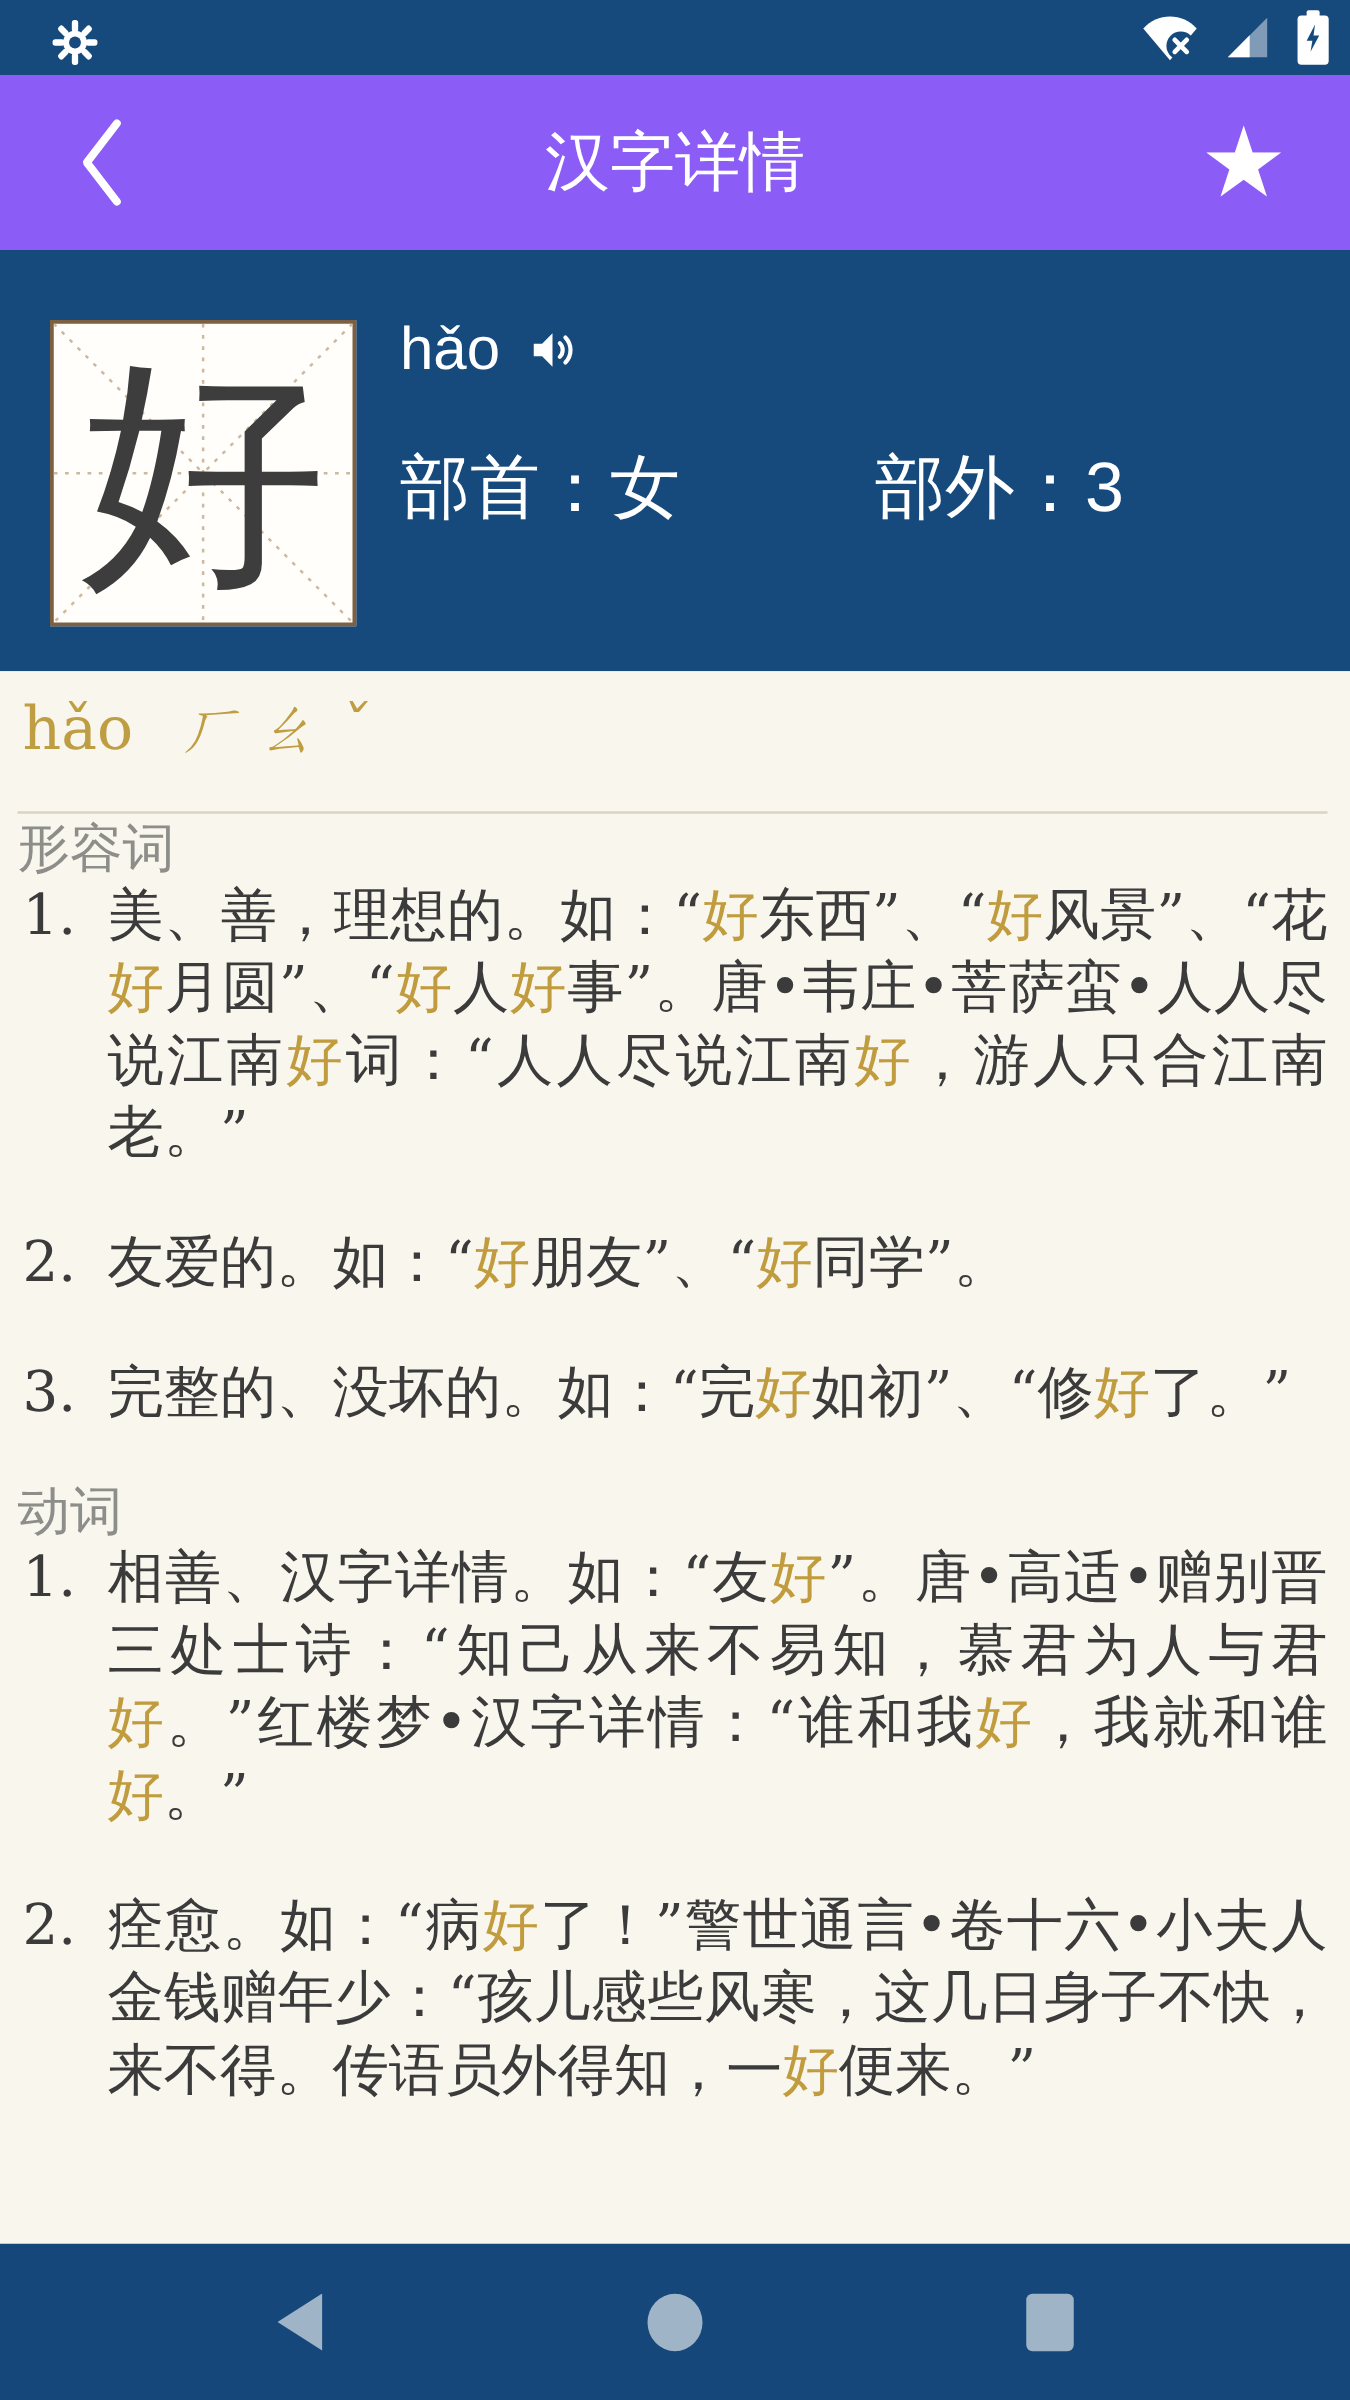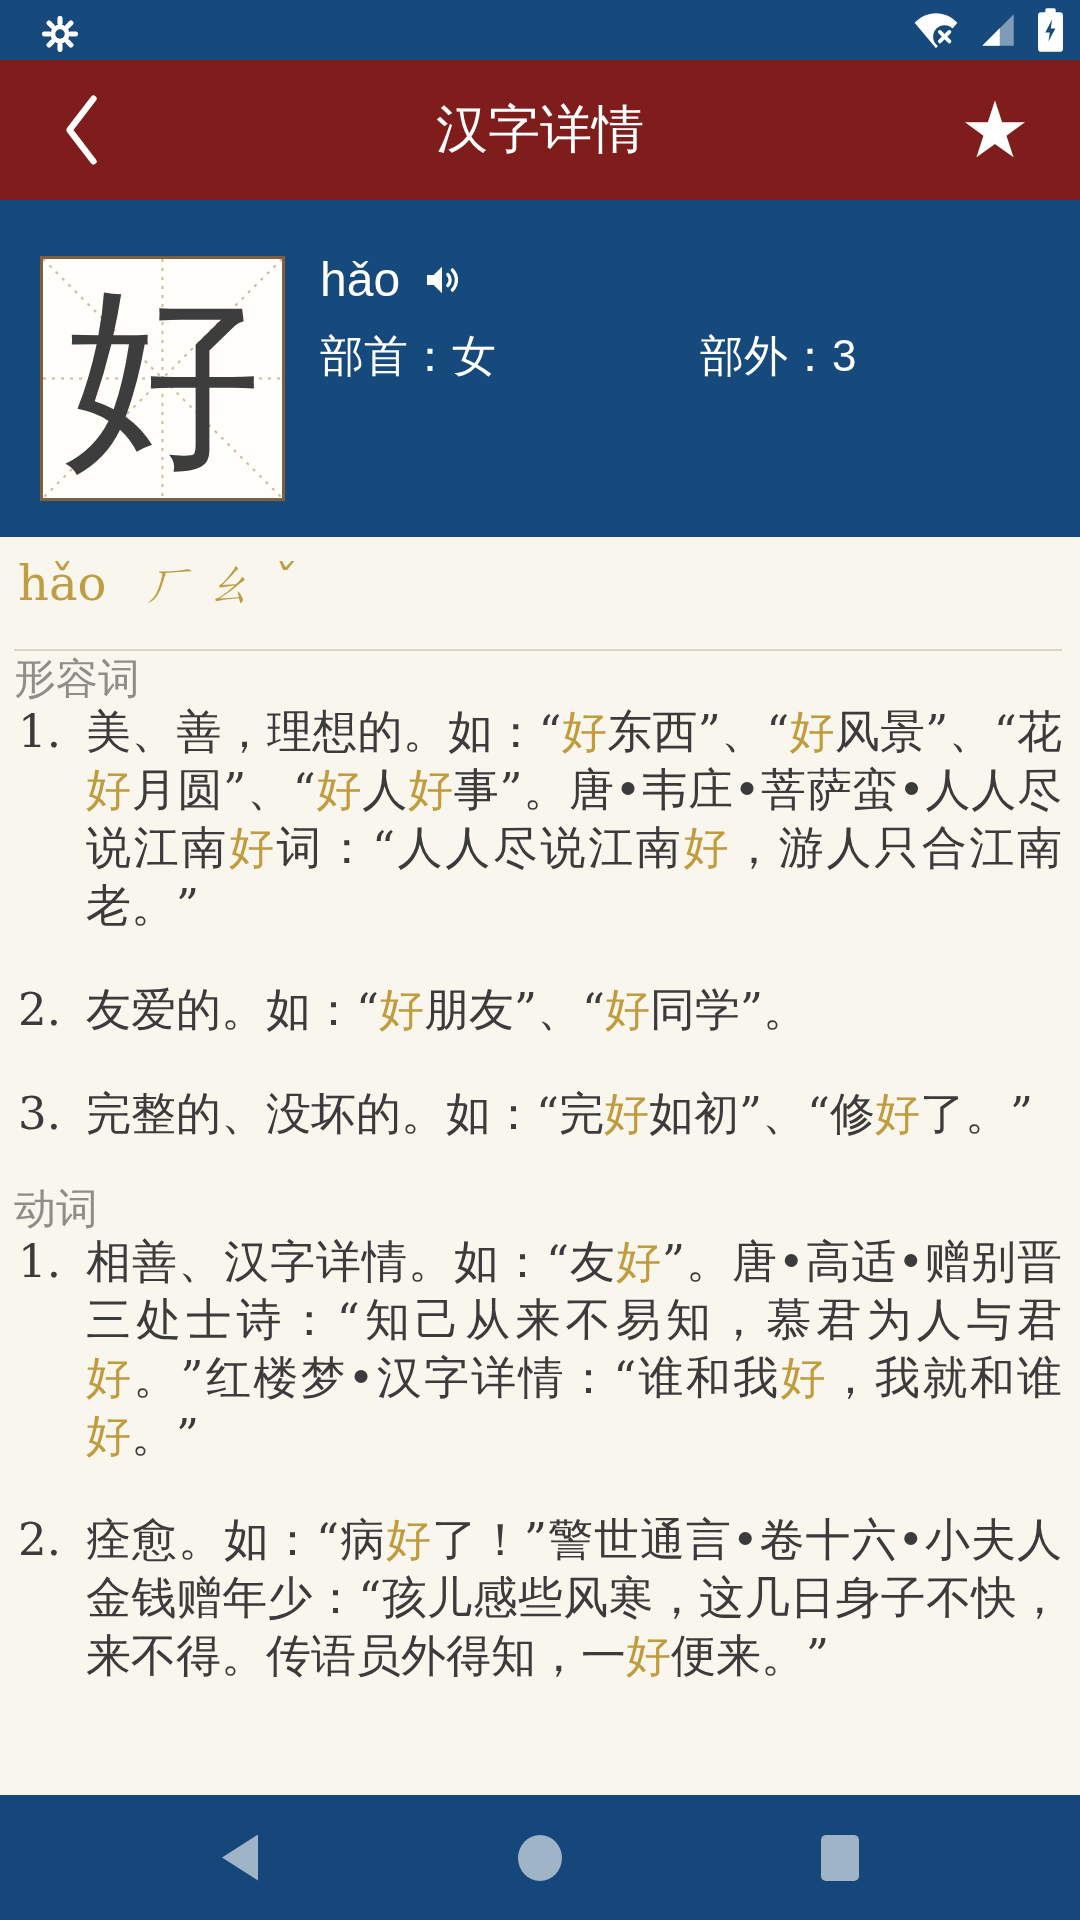--- a/index.html
+++ b/index.html
@@ -9,40 +9,40 @@
   
   .status-bar{position:absolute;top:0;left:0;right:0;height:60px;background:#174A7C;
               display:flex;align-items:center;justify-content:space-between;
               padding:0 16px;box-sizing:border-box;}
   .sb-left{display:flex;align-items:center;gap:28px;flex-direction:column;}
   .sb-time{color:#fff;font-size:42px;font-weight:700;letter-spacing:1px;}
   .sb-right{display:flex;align-items:center;gap:18px;}
   .sb-icon{display:flex;align-items:center;}
 
   
-  .app-bar{position:absolute;top:60px;left:0;right:0;height:140px;background:#7f1d1d;}
+  .app-bar{position:absolute;top:60px;left:0;right:0;height:140px;background:#8b5cf6;}
   .back-btn{position:absolute;left:52px;top:32px;width:60px;height:80px;display:flex;
             align-items:center;justify-content:center;cursor:pointer;z-index:2;}
   .app-title{position:absolute;left:0;right:0;top:0;height:140px;display:flex;
              align-items:center;justify-content:center;color:#fff;font-size:52px;}
   .star-btn{position:absolute;right:40px;top:22px;width:90px;height:96px;display:flex;
             align-items:center;justify-content:center;color:#fff;font-size:78px;cursor:pointer;z-index:2;}
 
   
   .char-section{position:absolute;top:200px;left:0;right:0;height:337px;background:#174A7C;}
   .char-card{position:absolute;left:40px;top:56px;width:245px;height:245px;background:#FFFEFB;
              border:3px solid #7D5F41;box-sizing:border-box;}
   .char-card svg.grid{position:absolute;inset:0;}
   .big-char{position:absolute;inset:0;display:flex;align-items:center;justify-content:center;
             font-size:196px;line-height:1;color:#3D3D3D;}
   .char-details{position:absolute;left:320px;top:52px;right:16px;color:#fff;}
   .readings-row{display:flex;}
   .reading{width:260px;display:flex;align-items:center;gap:22px;font-size:48px;}
   .speaker-btn{display:flex;align-items:center;cursor:pointer;}
-  .info-grid{margin-top:20px;display:grid;grid-template-columns:380px auto;row-gap:24px;font-size:44px;}
+  .info-grid{margin-top:46px;display:grid;grid-template-columns:380px auto;row-gap:24px;font-size:56px;}
   .info-cell{white-space:nowrap;}
 
   
   .content{position:absolute;top:537px;left:0;right:0;height:1258px;background:#F9F6ED;
            padding:14px 18px 0 14px;box-sizing:border-box;overflow:hidden;
            font-family:"DejaVu Serif",serif;color:#3B3B3B;}
   .pron-heading{display:flex;align-items:baseline;gap:38px;margin:6px 0 40px 4px;
                 color:#BE9D43;font-size:48px;line-height:52px;}
   .pron-heading .zhuyin{letter-spacing:14px;font-style:italic;}
   .divider{border-top:2px solid #DAD4C6;}

